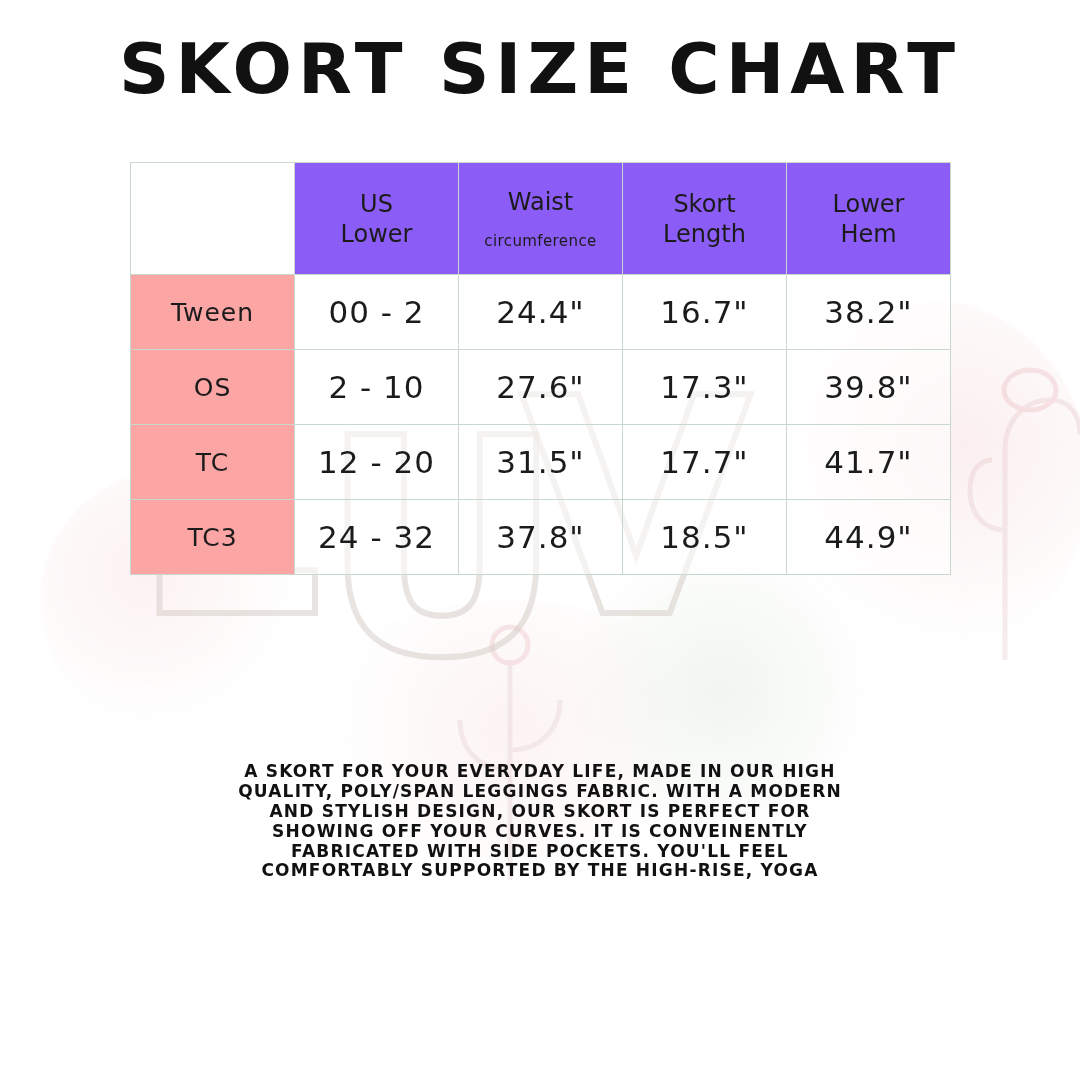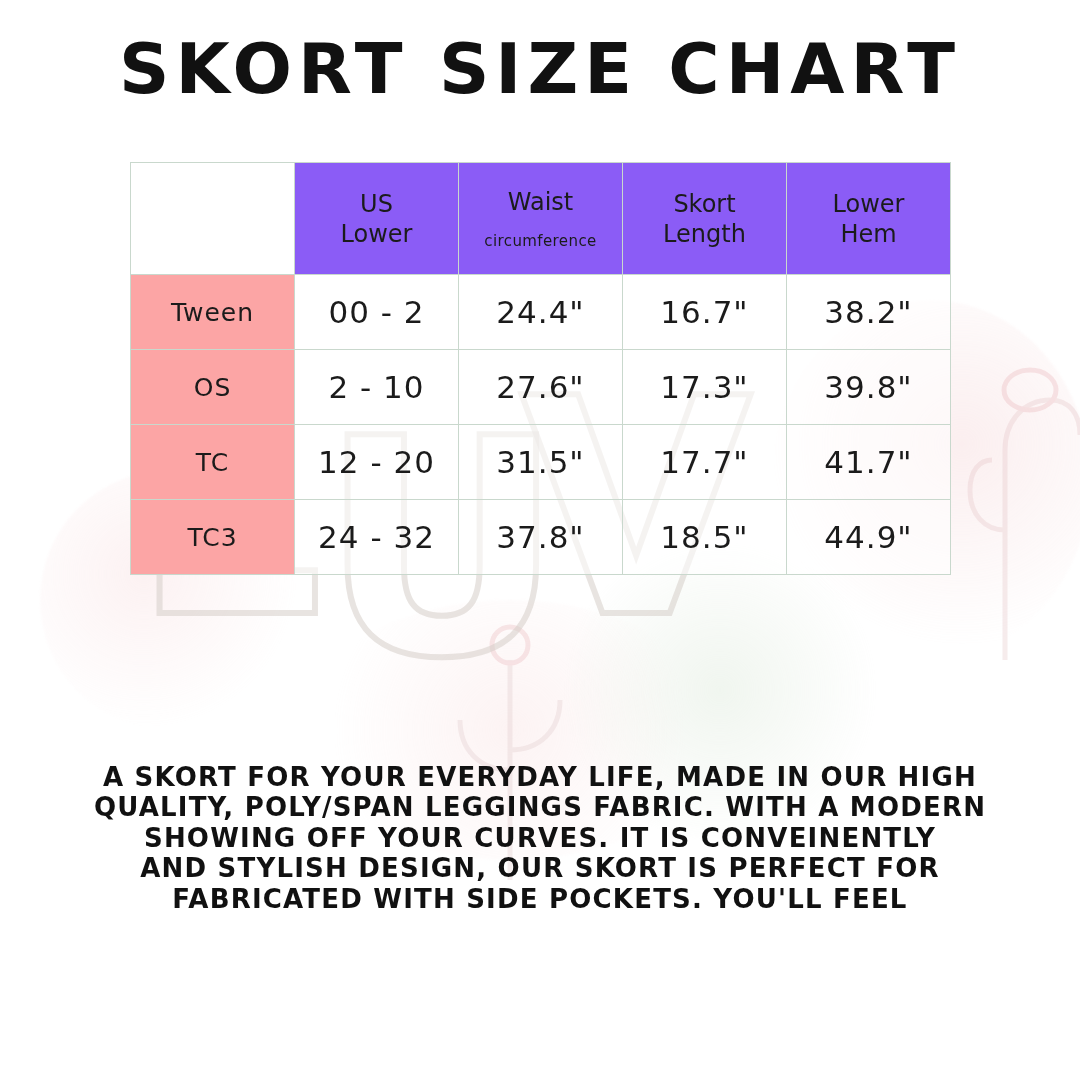--- a/index.html
+++ b/index.html
@@ -129,21 +129,21 @@
 
   
   .description {
     position: absolute;
     left: 70px;
     top: 762px;
     width: 940px;
     text-align: center;
     font-family: "DejaVu Sans", sans-serif;
     font-weight: 700;
-    font-size: 26px;
+    font-size: 17px;
     line-height: 1.17;
     letter-spacing: 1.2px;
     color: #111111;
     z-index: 5;
     text-transform: uppercase;
   }
   .description p { margin: 0; }
 </style>
 </head>
 <body>
@@ -237,16 +237,17 @@
         <td class="val">18.5"</td>
         <td class="val">44.9"</td>
       </tr>
     </tbody>
   </table>
 </div>
 
 <div class="description">
   <p>A SKORT FOR YOUR EVERYDAY LIFE, MADE IN OUR HIGH</p>
   <p>QUALITY, POLY/SPAN LEGGINGS FABRIC. WITH A MODERN</p>
+  <p>AND STYLISH DESIGN, OUR SKORT IS PERFECT FOR</p>
   <p>SHOWING OFF YOUR CURVES. IT IS CONVEINENTLY</p>
-  <p>AND STYLISH DESIGN, OUR SKORT IS PERFECT FOR</p>
   <p>FABRICATED WITH SIDE POCKETS. YOU'LL FEEL</p>
+  <p>COMFORTABLY SUPPORTED BY THE HIGH-RISE, YOGA</p>
 </div>
 
 </body></html>

